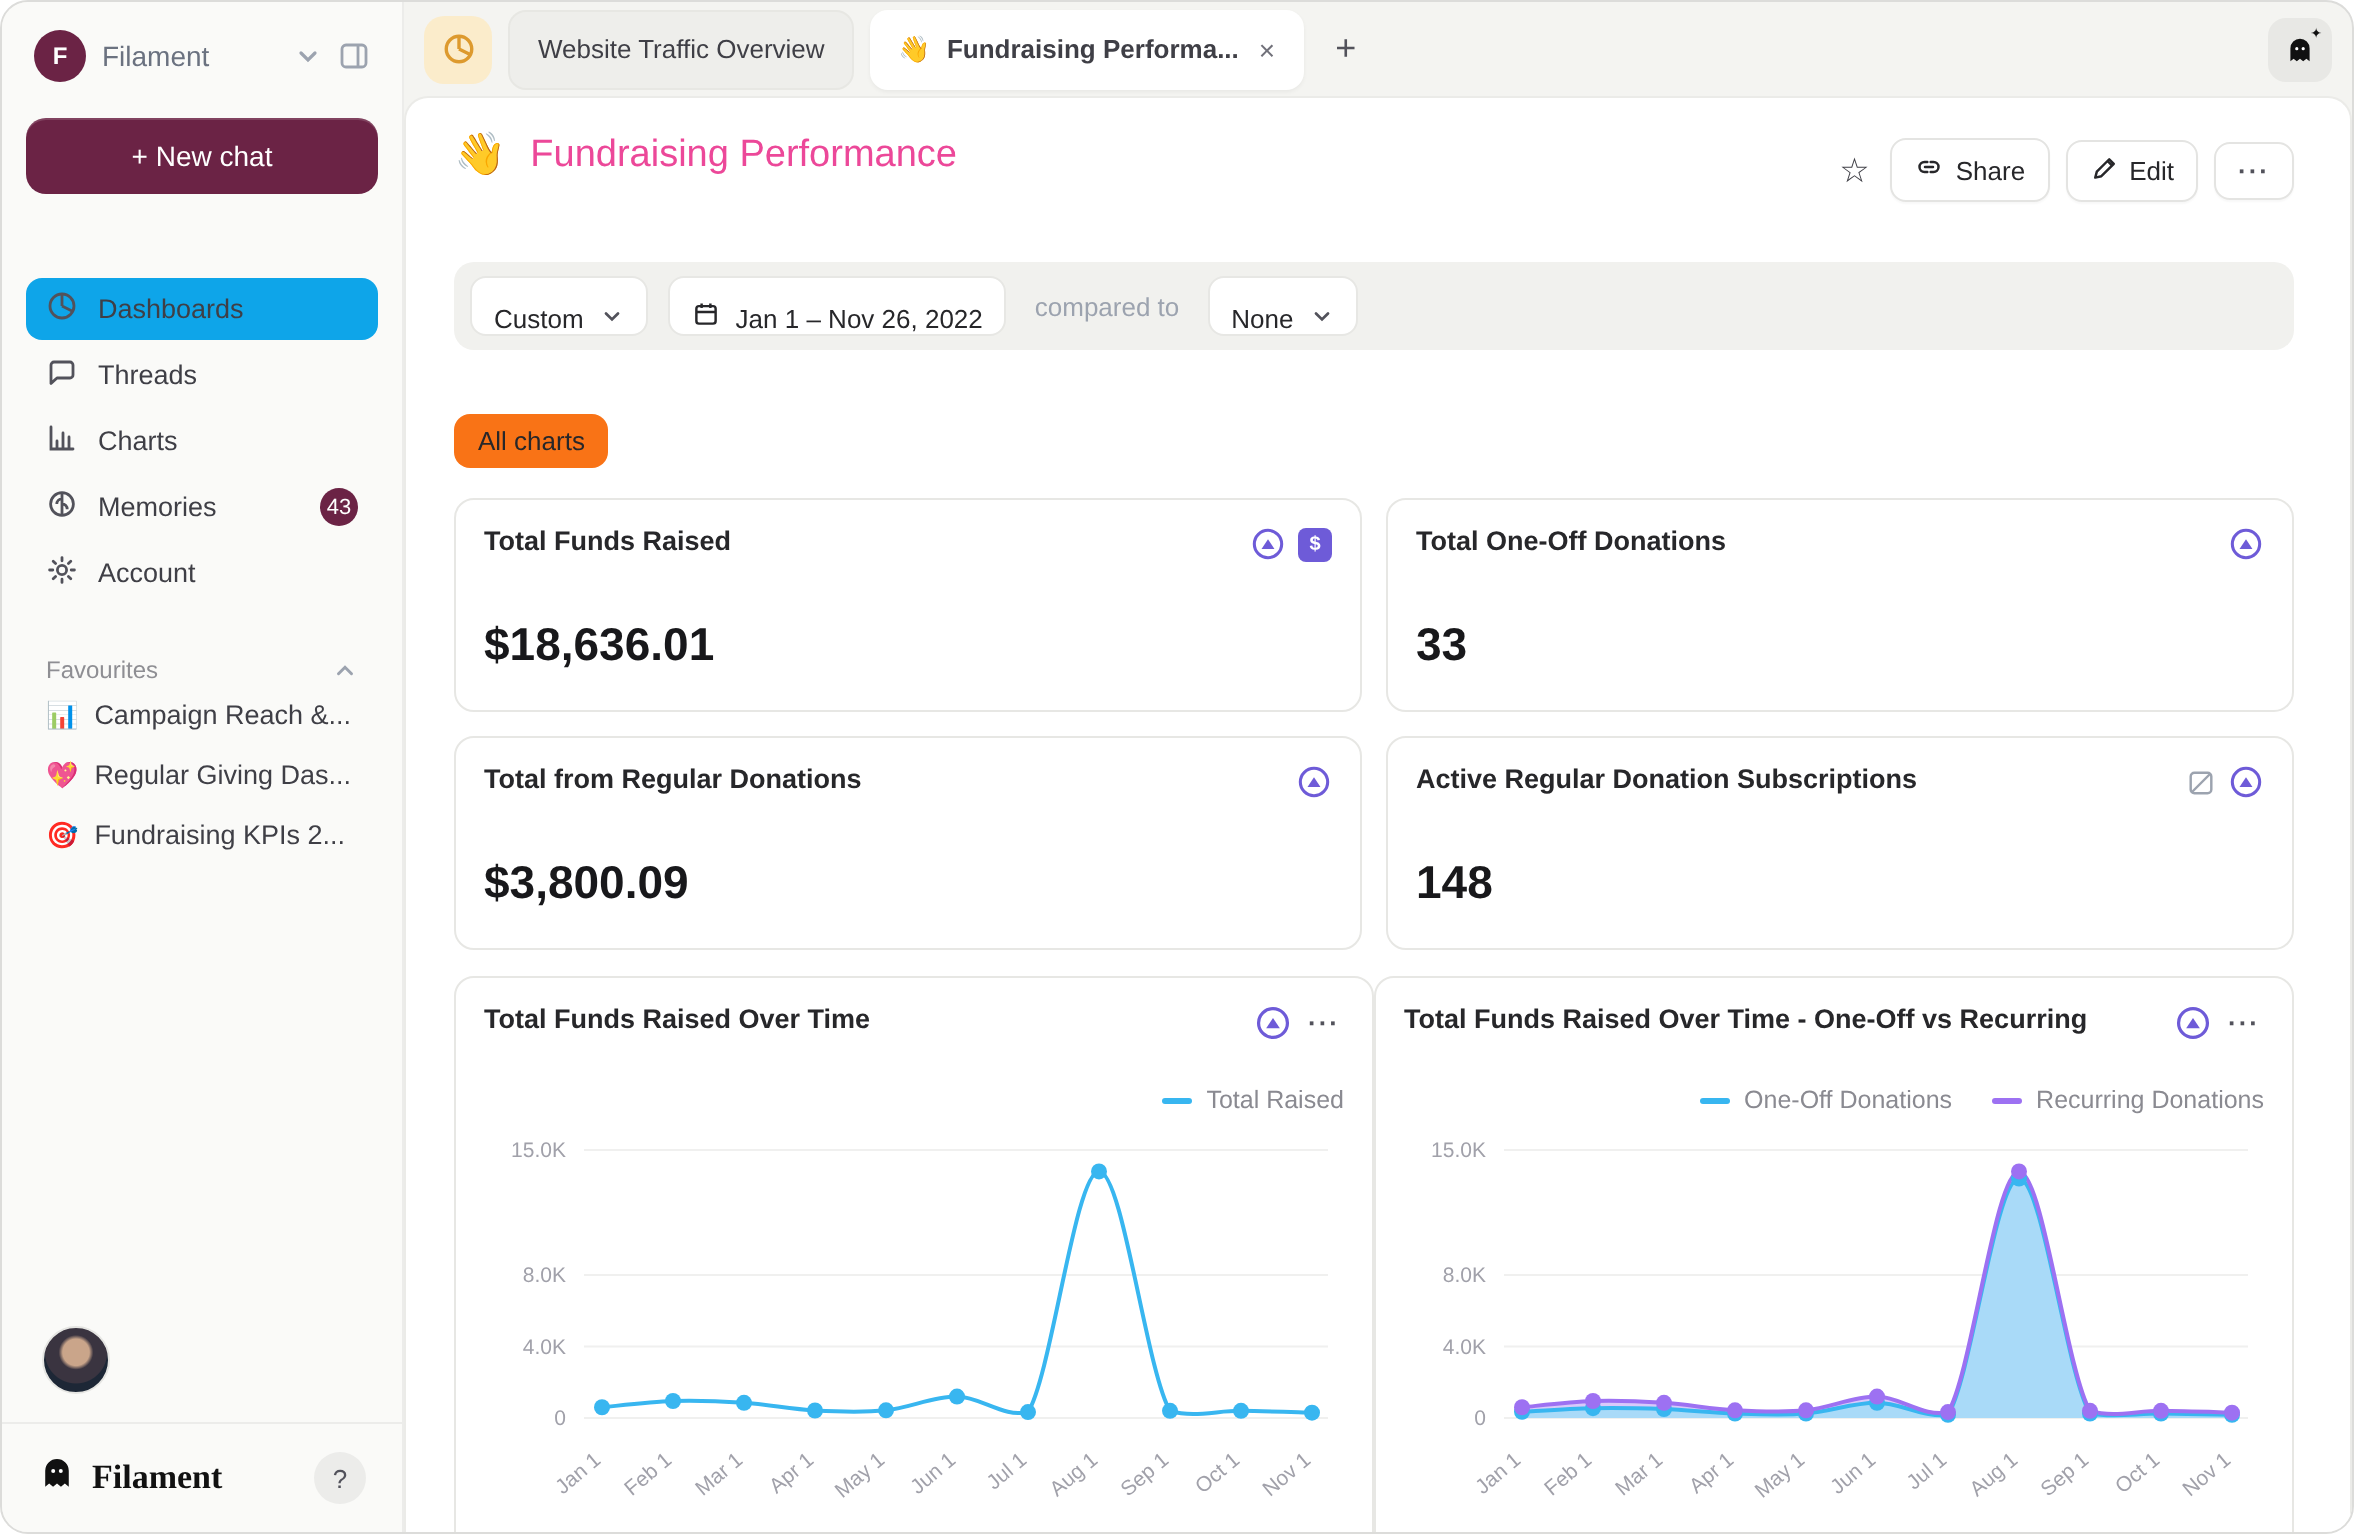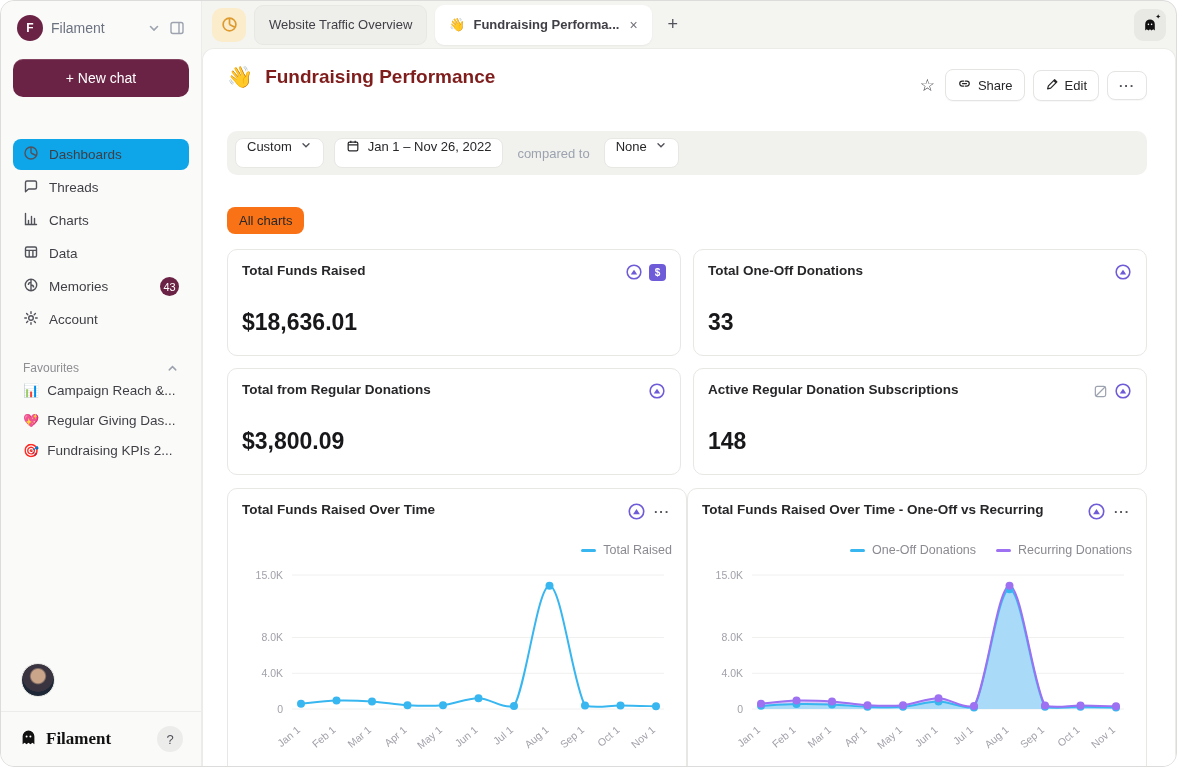--- a/index.html
+++ b/index.html
@@ -42,29 +42,29 @@
   .new-tab { border:none; background:none; font-size:18px; color:#52525b; cursor:pointer; padding:0 8px; }
   .ghost-btn { margin-left:auto; width:32px; height:32px; border-radius:9px; border:none; background:#e8e8e5; cursor:pointer; position:relative; display:flex; align-items:center; justify-content:center; }
   .ghost-btn .spark { position:absolute; top:4px; right:5px; font-size:7px; color:#111; }
 
   
   .panel { position:absolute; left:0; right:0; top:47px; bottom:0; background:#fff; border-top-left-radius:12px; border-top-right-radius:12px; border:1px solid #ebebe8; border-bottom:none; padding:16px 28px 0 24px; overflow:hidden; }
   .head-row { display:flex; align-items:flex-start; }
   .title-wrap { flex:1; }
   .title-line { display:flex; align-items:center; gap:12px; }
   .title-emoji { font-size:21px; }
-  h1 { font-size:19px; font-weight:bold; color:#7f1d1d; }
+  h1 { font-size:19px; font-weight:normal; color:#ec4899; }
   .desc { margin:8px 0 0 34px; max-width:690px; font-size:13.5px; line-height:1.52; color:#71717a; }
   .head-actions { display:flex; align-items:center; gap:8px; padding-top:4px; }
   .star-btn { border:none; background:none; font-size:17px; color:#3f3f46; cursor:pointer; padding:2px; }
   .pill-btn { display:flex; align-items:center; gap:6px; background:#fff; border:1px solid #e4e4e2; border-radius:8px; padding:6px 11px; font-size:13px; color:#27272a; font-family:inherit; cursor:pointer; box-shadow:0 1px 1px rgba(0,0,0,.03); }
   .more-btn { letter-spacing:1px; font-weight:bold; color:#52525b; }
 
   .filterbar { margin-top:30px; height:44px; background:#f1f1ee; border-radius:10px; display:flex; align-items:center; gap:10px; padding:0 8px; }
-  .filter-pill { display:flex; align-items:flex-start; gap:8px; background:#fff; border:1px solid #e7e7e4; border-radius:8px; height:30px; padding:0 11px; font-size:13px; color:#27272a; cursor:pointer; }
+  .filter-pill { display:flex; align-items:flex-end; gap:8px; background:#fff; border:1px solid #e7e7e4; border-radius:8px; height:30px; padding:0 11px; font-size:13px; color:#27272a; cursor:pointer; }
   .compared { font-size:13px; color:#9ca3af; padding:0 4px; }
 
   .chip { margin-top:32px; display:inline-block; background:#f97316; border-radius:8px; padding:6px 12px; font-size:13px; color:#27272a; cursor:pointer; }
 
   .kpi-grid { margin-top:15px; display:grid; grid-template-columns:repeat(2,1fr); gap:12px; }
   .card { background:#fff; border:1px solid #e7e7e4; border-radius:10px; padding:13px 14px; }
   .kpi-card { height:107px; display:flex; flex-direction:column; }
   .card-head { display:flex; align-items:flex-start; gap:8px; }
   .card-title { font-size:13.5px; font-weight:bold; color:#27272a; line-height:1.25; flex:1; }
   .card-icons { display:flex; align-items:center; gap:6px; flex:0 0 auto; }
@@ -122,27 +122,20 @@
               <path d="M2.5 4.5 a1.5 1.5 0 0 1 1.5 -1.5 h8 a1.5 1.5 0 0 1 1.5 1.5 v5 a1.5 1.5 0 0 1 -1.5 1.5 h-6.5 l-3 2.7 z"></path>
             </svg></span>
         <span>Threads</span>
       </div>
       <div class="nav-item">
         <span><svg width="16" height="16" viewBox="0 0 16 16" fill="none" stroke="#52525b" stroke-width="1.4" stroke-linecap="round">
               <path d="M2.5 2.5 V13.5 H13.5"></path>
               <path d="M5.5 13 V9.5 M8.5 13 V5.5 M11.5 13 V7.5"></path>
             </svg></span>
         <span>Charts</span>
-      </div>
-      <div class="nav-item">
-        <span><svg width="16" height="16" viewBox="0 0 16 16" fill="none" stroke="#52525b" stroke-width="1.4">
-              <rect x="2.5" y="3" width="11" height="10" rx="1.5"></rect>
-              <path d="M2.5 6.4 H13.5 M6.2 6.4 V13 M9.9 6.4 V13"></path>
-            </svg></span>
-        <span>Data</span>
       </div>
       <div class="nav-item">
         <span><svg width="16" height="16" viewBox="0 0 16 16" fill="none" stroke="#52525b" stroke-width="1.4">
               <circle cx="8" cy="8" r="5.7"></circle>
               <path d="M8 2.3 V13.7 M8 5.4 C6.4 5.4 5.4 6.6 5.4 8 M8 8 c1.6 0 2.6 1.2 2.6 2.6"></path>
             </svg></span>
         <span>Memories</span>
         <span class="nav-badge">43</span>
       </div>
       <div class="nav-item">

